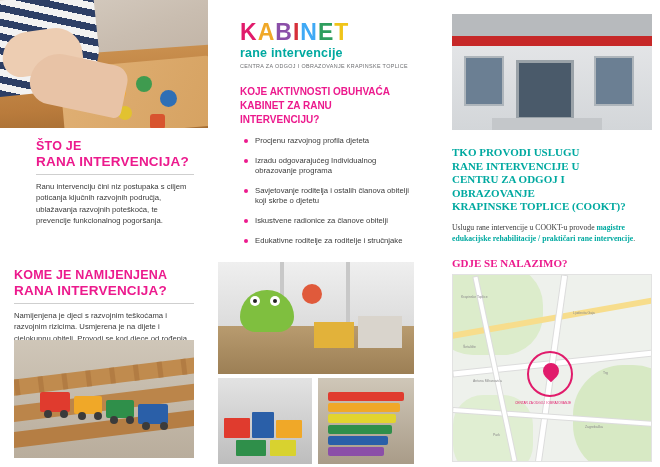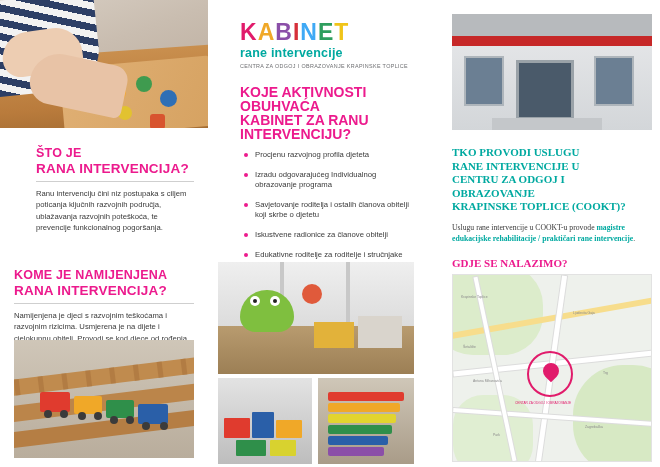--- a/index.html
+++ b/index.html
@@ -94,21 +94,21 @@
   }
   .logo-kabinet span { display: inline-block; }
   .logo-sub {
     color: #00a9a0; font-size: 12.5px; font-weight: bold; letter-spacing: .2px;
     margin-top: -2px;
   }
   .logo-sub2 {
     color: #6d6e71; font-size: 5.4px; letter-spacing: .35px; margin-top: 3px;
   }
   .c2-head {
-    color: #ec1a8d; font-weight: bold; font-size: 14px; line-height: 14px;
+    color: #ec1a8d; font-weight: bold; font-size: 10px; line-height: 14px;
     margin: 16px 0 0 26px; width: 175px;
   }
   .bullets { margin: 9px 0 0 30px; width: 175px; }
   .bullet {
     position: relative; padding-left: 11px; font-size: 7.7px; line-height: 10.6px;
     color: #3a3a3a; margin-bottom: 9px;
   }
   .bullet::before {
     content: ""; position: absolute; left: 0; top: 3px;
     width: 4px; height: 4px; border-radius: 50%; background: #ec1a8d;
@@ -244,21 +244,21 @@
         <div class="pc pc2"></div>
         <div class="pc pc3"></div>
       <div class="pc pc4"></div>
         <div class="pc pc5"></div>
         <div class="pc pc6"></div>
       <div class="stripeshirt"></div>
       <div class="arm2"></div>
       <div class="arm"></div>
     </div>
 
-    <div class="c1-block" style="position:absolute; top:136px; left:0; width:208px;padding-left:36px;">
+    <div class="c1-block" style="position:absolute; top:129px; left:0; width:208px;padding-left:36px;">
       <div class="heading-pink">
         <div>ŠTO JE</div>
         <div class="ln2">RANA INTERVENCIJA?</div>
       </div>
       <div class="hr-line"></div>
       <div class="body-text">Ranu intervenciju čini niz postupaka s ciljem poticanja ključnih razvojnih područja, ublažavanja razvojnih poteškoća, te prevencije funkcionalnog pogoršanja.</div>
     </div>
 
     <div class="c1-block" style="position:absolute; top:258px; left:0; width:208px;">
       <div class="heading-pink">

